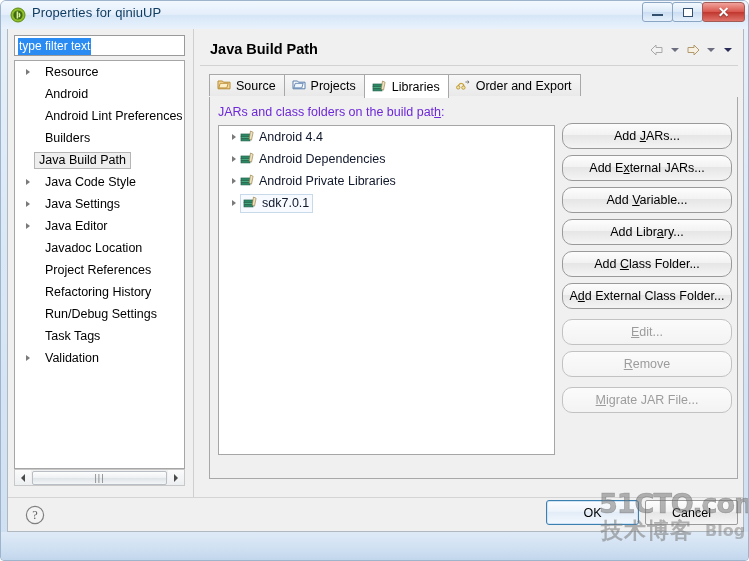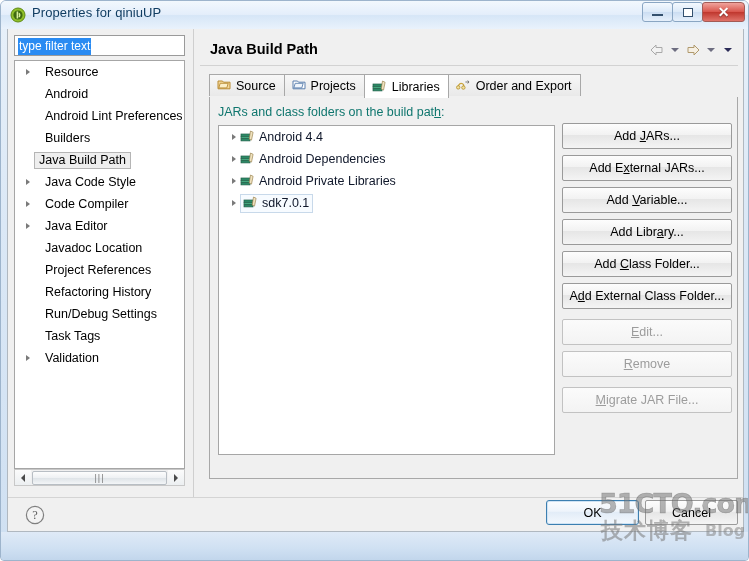--- a/index.html
+++ b/index.html
@@ -199,21 +199,21 @@
   }
   #tab-body {
     position: absolute; left: 15px; top: 68px;
     width: 529px; height: 382px;
     background: #f0f0f0;
     border: 1px solid #a8a8a8;
     border-top: none;
   }
   #jars-label {
     position: absolute; left: 8px; top: 8px;
-    font-size: 12.5px; color: #0f766e;
+    font-size: 12.5px; color: #6d28d9;
   }
   #lib-tree {
     position: absolute; left: 8px; top: 28px;
     width: 337px; height: 330px;
     background: #ffffff;
     border: 1px solid #a6a6a6;
     overflow: hidden;
   }
   .lib-row {
     height: 22px;
@@ -234,21 +234,21 @@
   
   #btn-col {
     position: absolute; left: 352px; top: 26px;
     width: 170px;
   }
   .ebtn {
     width: 170px; height: 26px;
     margin-bottom: 6px;
     background: linear-gradient(180deg,#fdfdfd 0%, #f2f2f2 45%, #e6e6e6 48%, #f4f4f4 100%);
     border: 1px solid #9a9a9a;
-    border-radius: 2px;
+    border-radius: 10px;
     font-size: 12.5px;
     color: #000;
     display: flex; align-items: center; justify-content: center;
     font-family: "Liberation Sans", sans-serif;
     padding: 0;
   }
   .ebtn.disabled {
     color: #9c9c9c;
     border-color: #c2c2c2;
     background: linear-gradient(180deg,#fbfbfb 0%, #f3f3f3 100%);
@@ -390,21 +390,21 @@
         <div class="tree-row">
           <span class="tw">
               <span class="tw-arrow"></span>
             </span>
           <span class="tree-label">Java Code Style</span>
         </div>
         <div class="tree-row">
           <span class="tw">
               <span class="tw-arrow"></span>
             </span>
-          <span class="tree-label">Code Compiler</span>
+          <span class="tree-label">Java Settings</span>
         </div>
         <div class="tree-row">
           <span class="tw">
               <span class="tw-arrow"></span>
             </span>
           <span class="tree-label">Java Editor</span>
         </div>
         <div class="tree-row">
           <span class="tw"></span>
           <span class="tree-label">Javadoc Location</span>

